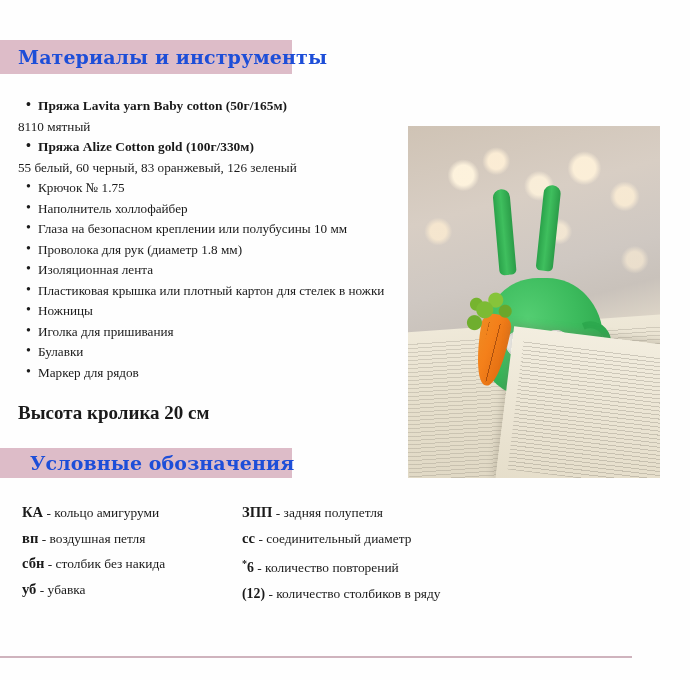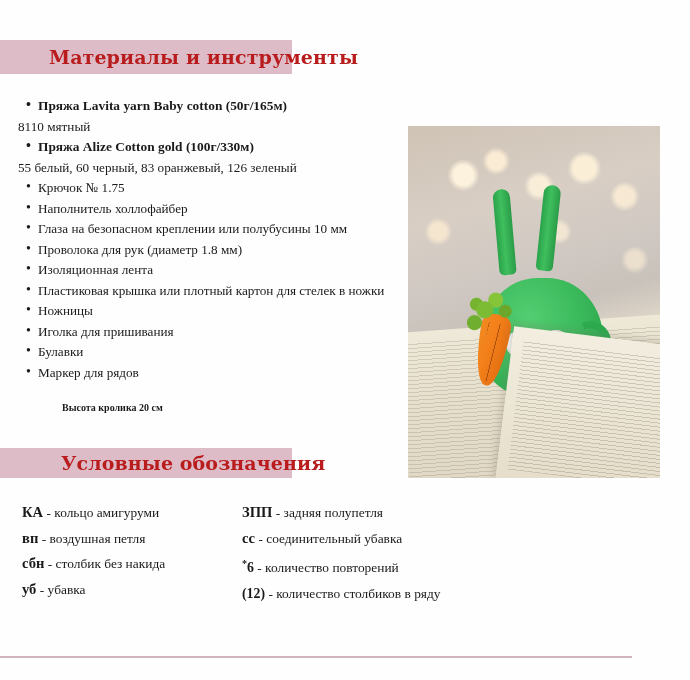--- a/index.html
+++ b/index.html
@@ -25,24 +25,23 @@
   .banner {
     position: absolute;
     background: #ddbcc8;
     display: flex;
     align-items: center;
   }
   .banner-text {
     font-weight: bold;
     font-size: 19px;
     letter-spacing: 0.1px;
-    color: #b91c1c;
+    color: #1d4ed8;
     white-space: nowrap;
     font-family: "DejaVu Serif", "Liberation Serif", serif;
-    margin-left: 31px;
   }
   #banner-materials {
     left: 0; top: 40px; width: 292px; height: 34px;
   }
   #banner-materials .banner-text { padding-left: 18px; }
   #banner-symbols {
     left: 0; top: 448px; width: 292px; height: 30px;
   }
   #banner-symbols .banner-text { padding-left: 30px; }
 
@@ -75,24 +74,23 @@
   ul.mat-list li.b { font-weight: bold; font-size: 13.4px; }
   .sub-note {
     padding-left: 18px;
     font-size: 13.2px;
     line-height: 20.5px;
   }
   .height-line {
     position: absolute;
     left: 18px;
     top: 402px;
-    font-size: 10px;
+    font-size: 19px;
     font-weight: bold;
     white-space: nowrap;
-    margin-left: 44px;
   }
 
   
   .photo {
     position: absolute;
     left: 408px; top: 126px;
     width: 252px; height: 352px;
     overflow: hidden;
     background: #cfc6bd;
   }
@@ -337,21 +335,21 @@
         <span class="sym-def">- убавка</span>
       </div>
     </div>
     <div class="sym-col right">
       <div class="sym-row">
         <span class="sym-abbr">ЗПП</span>
         <span class="sym-def">- задняя полупетля</span>
       </div>
       <div class="sym-row">
         <span class="sym-abbr">сс</span>
-        <span class="sym-def">- соединительный убавка</span>
+        <span class="sym-def">- соединительный диаметр</span>
       </div>
       <div class="sym-row">
         <span class="sym-abbr small"><span class="star">*</span>6</span>
         <span class="sym-def">- количество повторений</span>
       </div>
       <div class="sym-row">
         <span class="sym-abbr small">(12)</span>
         <span class="sym-def">- количество столбиков в ряду</span>
       </div>
     </div>

